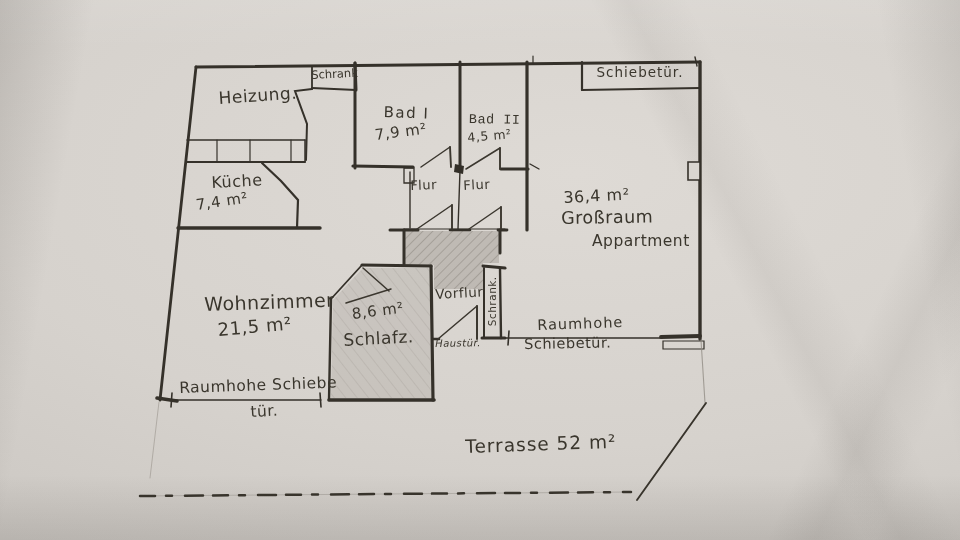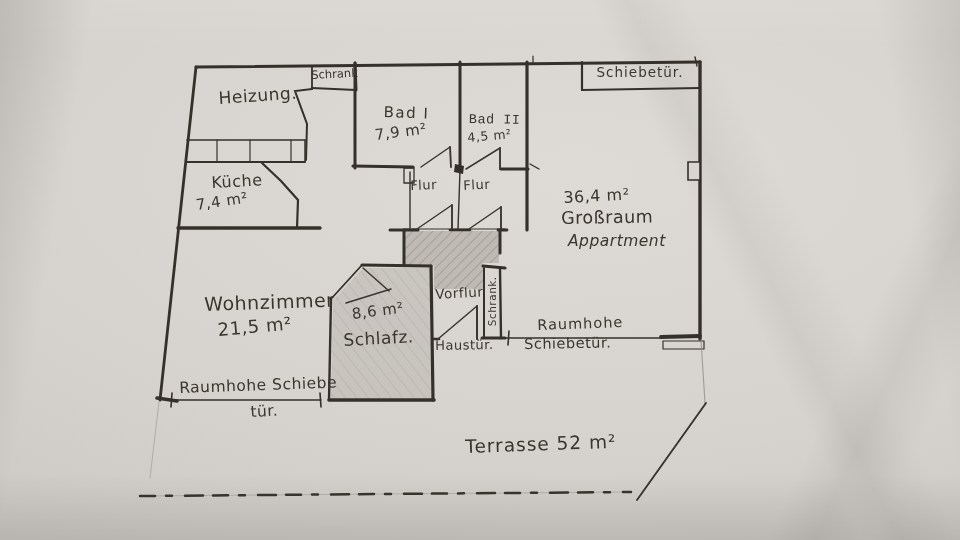--- a/index.html
+++ b/index.html
@@ -139,26 +139,26 @@
   <div class="lbl" style="left:374px;top:128px;font-size:15px;transform:rotate(-7deg);">7,9 m²</div>
   <div class="lbl" style="left:469px;top:113px;font-size:13.5px;transform:rotate(1deg);font-family:Liberation Mono, monospace;">Bad II</div>
   <div class="lbl" style="left:467px;top:132px;font-size:12.5px;transform:rotate(-5deg);">4,5 m²</div>
   <div class="lbl ctr" style="left:584px;top:66px;width:112px;font-size:13.5px;letter-spacing:1px;">Schiebetür.</div>
   <div class="lbl" style="left:211px;top:175px;font-size:16px;transform:rotate(-3deg);">Küche</div>
   <div class="lbl" style="left:195px;top:198px;font-size:15px;transform:rotate(-8deg);">7,4 m²</div>
   <div class="lbl" style="left:410px;top:179px;font-size:13px;transform:rotate(-2deg);">Flur</div>
   <div class="lbl" style="left:463px;top:179px;font-size:13px;transform:rotate(-3deg);">Flur</div>
   <div class="lbl" style="left:563px;top:190px;font-size:16px;transform:rotate(-3deg);">36,4 m²</div>
   <div class="lbl" style="left:561px;top:210px;font-size:17.5px;transform:rotate(-1deg);">Großraum</div>
-  <div class="lbl" style="left:568px;top:234px;font-size:15.5px;font-style:italic;">Appartment</div>
+  <div class="lbl" style="left:592px;top:234px;font-size:15.5px;">Appartment</div>
   <div class="lbl" style="left:204px;top:295px;font-size:19px;transform:rotate(-2deg);">Wohnzimmer</div>
   <div class="lbl" style="left:217px;top:321px;font-size:18px;transform:rotate(-5deg);">21,5 m²</div>
   <div class="lbl" style="left:351px;top:307px;font-size:15px;transform:rotate(-7deg);">8,6 m²</div>
   <div class="lbl" style="left:343px;top:332px;font-size:17px;transform:rotate(-3deg);">Schlafz.</div>
   <div class="lbl" style="left:435px;top:288px;font-size:13.5px;transform:rotate(-3deg);">Vorflur</div>
   <div class="lbl ctr" style="left:455px;top:296px;width:74px;font-size:10.5px;transform:rotate(-90deg);transform-origin:center center;letter-spacing:.5px;">Schrank.</div>
-  <div class="lbl" style="left:435px;top:339px;font-size:13px;transform:rotate(-1deg);">Haustür.</div>
+  <div class="lbl" style="left:435px;top:339px;font-size:10px;transform:rotate(-1deg);font-style:italic;">Haustür.</div>
   <div class="lbl" style="left:537px;top:318px;font-size:14.5px;transform:rotate(-2deg);letter-spacing:1px;">Raumhohe</div>
   <div class="lbl" style="left:524px;top:337px;font-size:14.5px;transform:rotate(-1deg);">Schiebetür.</div>
   <div class="lbl" style="left:179px;top:381px;font-size:15.5px;transform:rotate(-2deg);">Raumhohe Schiebe</div>
   <div class="lbl" style="left:250px;top:405px;font-size:15.5px;transform:rotate(-3deg);">tür.</div>
   <div class="lbl" style="left:465px;top:438px;font-size:18.5px;transform:rotate(-2deg);letter-spacing:1px;">Terrasse 52 m²</div>
 </div>
 
 </body></html>

